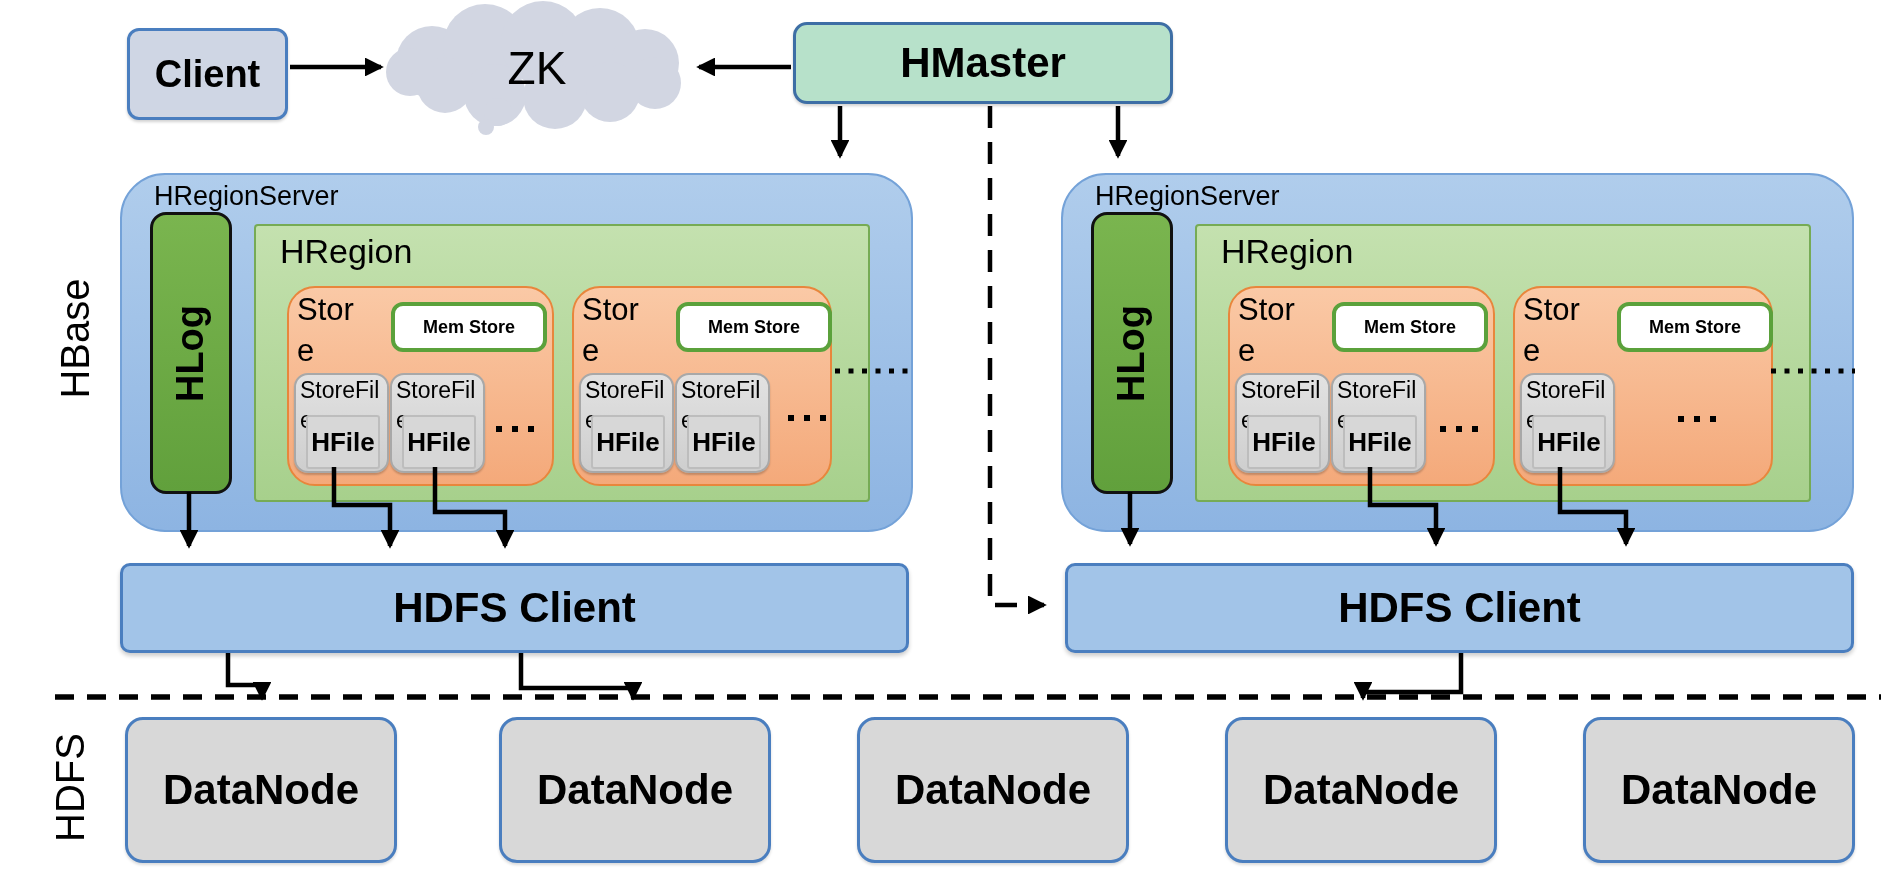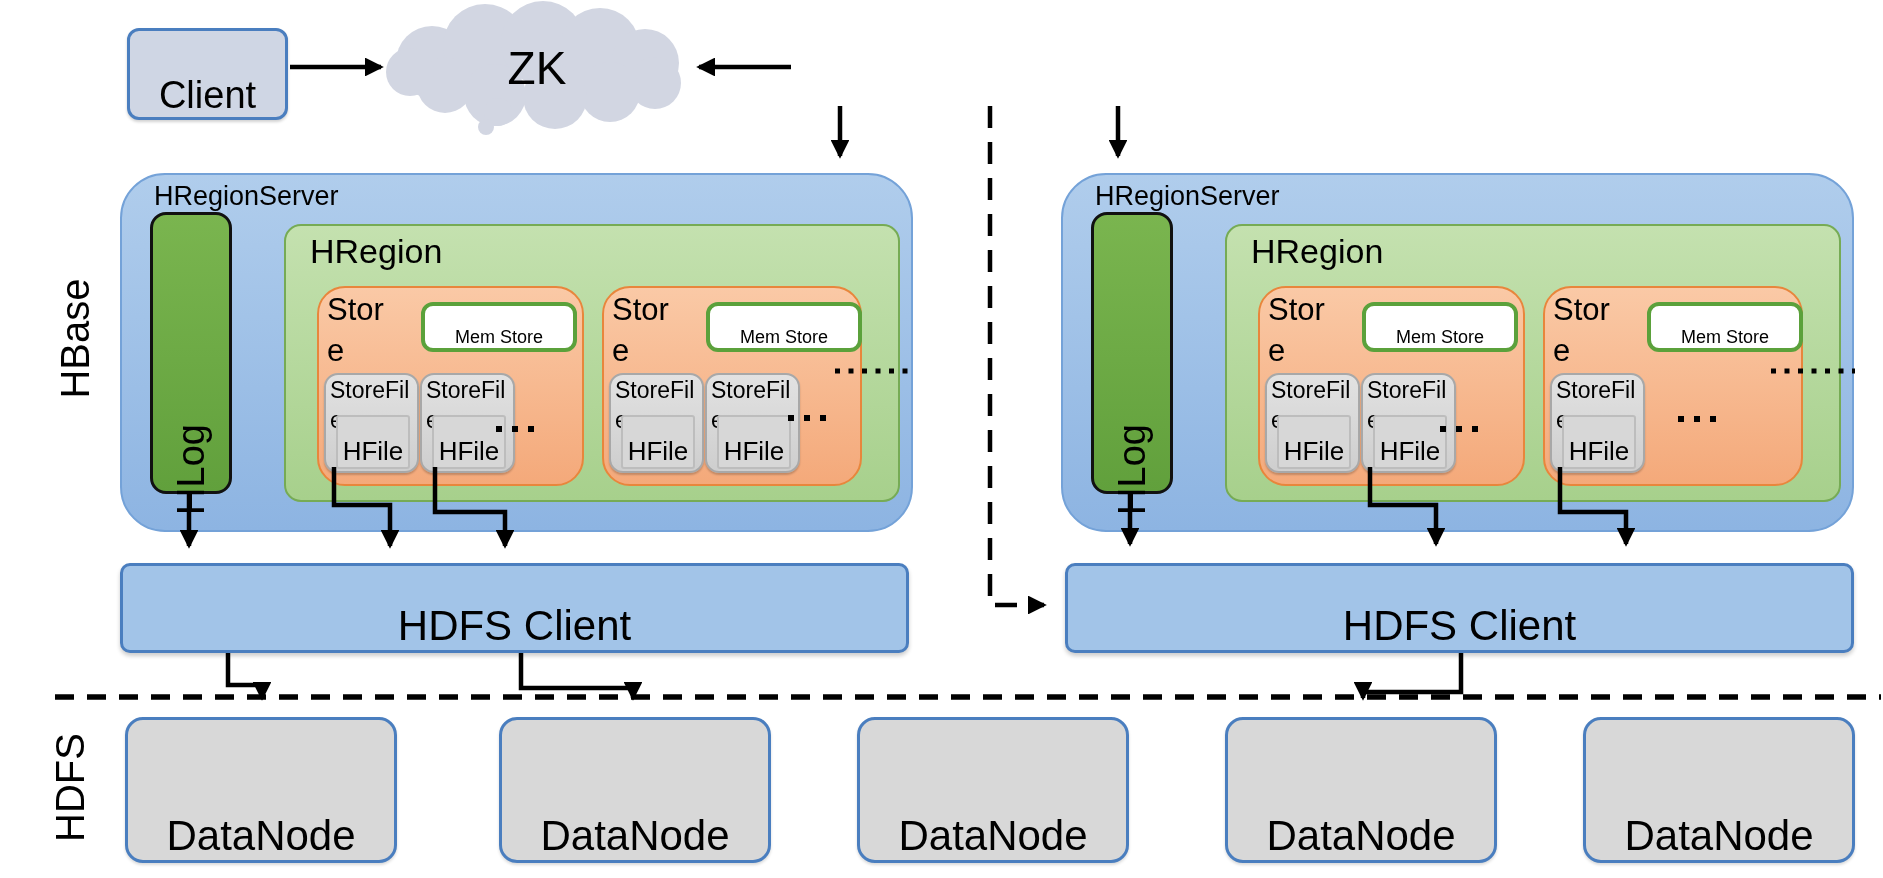--- a/index.html
+++ b/index.html
@@ -1,35 +1,35 @@
 <!DOCTYPE html>
 <html style="--client_fill: #cfd6e4; --box_border_blue: #4a7ebf; --hmaster_fill: #b7e1ca; --hmaster_border: #3d6ea5; --cloud_fill: #d2d6e2; --server_top: #b0cdec; --server_bottom: #8db4e2; --server_border: #74a2d8; --region_top: #c4e1af; --region_bottom: #a7d08c; --region_border: #76ab55; --store_top: #fac9a6; --store_bottom: #f4a97a; --store_border: #e8863c; --hlog_top: #7ab54f; --hlog_bottom: #61a03c; --memstore_border: #5ba13b; --sf_fill_top: #e2e2e2; --sf_fill_bottom: #cecece; --sf_border: #a8a8a8; --hfile_fill: #d7d7d7; --hfile_border: #bdbdbd; --hdfs_fill: #a2c4e8; --datanode_fill: #d8d8d8; --arrow: #000000;"><head>
 <meta charset="utf-8">
 <style>
   html,body{margin:0;padding:0;background:#fff;}
   .canvas{position:relative;width:1883px;height:878px;background:#fff;overflow:hidden;
           font-family:"Liberation Sans",sans-serif;color:#000;}
   .box{position:absolute;box-sizing:border-box;}
-  .center{display:flex;align-items:flex-end;justify-content:center;}
+  .center{display:flex;align-items:center;justify-content:center;font-weight:bold;}
 
   .client{background:var(--client_fill,#cfd6e4);border:3px solid var(--box_border_blue,#4a7ebf);
           border-radius:12px;font-size:38px;box-shadow:0 2px 3px rgba(0,0,0,.18);}
   .hmaster{background:var(--hmaster_fill,#b7e1ca);border:3px solid var(--hmaster_border,#3d6ea5);
            border-radius:14px;font-size:42px;box-shadow:0 2px 3px rgba(0,0,0,.18);}
 
   .server{background:linear-gradient(var(--server_top,#b0cdec),var(--server_bottom,#8db4e2));
           border:2px solid var(--server_border,#74a2d8);border-radius:45px;}
   .server-label{position:absolute;font-size:27px;}
 
   .hlog{background:linear-gradient(var(--hlog_top,#7ab54f),var(--hlog_bottom,#61a03c));
         border:3px solid #111;border-radius:16px;}
   .hlog span{display:block;transform:rotate(-90deg);white-space:nowrap;font-size:38px;}
 
   .region{background:linear-gradient(var(--region_top,#c4e1af),var(--region_bottom,#a7d08c));
-          border:2px solid var(--region_border,#76ab55);border-radius:17px;margin-left:30px;}
+          border:2px solid var(--region_border,#76ab55);border-radius:4px;}
   .region-label{position:absolute;font-size:34px;}
 
   .store{background:linear-gradient(var(--store_top,#fac9a6),var(--store_bottom,#f4a97a));
          border:2px solid var(--store_border,#e8863c);border-radius:28px;}
   .store-label{position:absolute;font-size:31px;line-height:1.32;word-break:break-all;}
 
   .mem{background:#fff;border:4px solid var(--memstore_border,#5ba13b);border-radius:12px;
        font-size:18px;white-space:nowrap;}
 
   .sf{background:linear-gradient(var(--sf_fill_top,#e2e2e2),var(--sf_fill_bottom,#cecece));
@@ -52,20 +52,23 @@
 
 <div class="canvas">
 
   <div class="rot" style="left:0px;top:316px;width:150px;">HBase</div>
   <div class="rot" style="left:-5px;top:765px;width:150px;">HDFS</div>
 
   <div class="box client center" style="left:127px;top:28px;width:161px;height:92px;">
     <span>Client</span>
   </div>
 
+  <div class="box hmaster center" style="left:793px;top:22px;width:380px;height:82px;">
+    <span>HMaster</span>
+  </div>
 
   <div class="box server" style="left:120px;top:173px;width:793px;height:359px;">
     <div class="server-label" style="left:32px;top:6px;">HRegionServer</div>
 
     <div class="box hlog center" style="left:28px;top:37px;width:82px;height:282px;">
       <span>HLog</span>
     </div>
 
     <div class="box region" style="left:132px;top:49px;width:616px;height:278px;">
       <div class="region-label" style="left:24px;top:6px;">HRegion</div>

